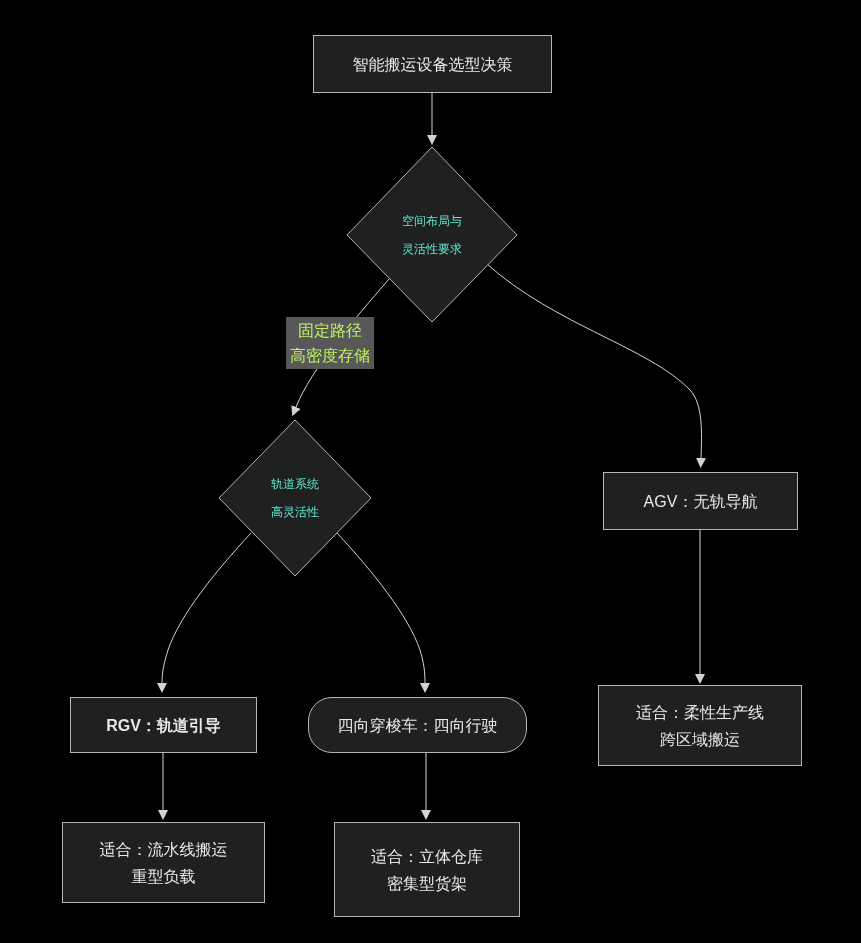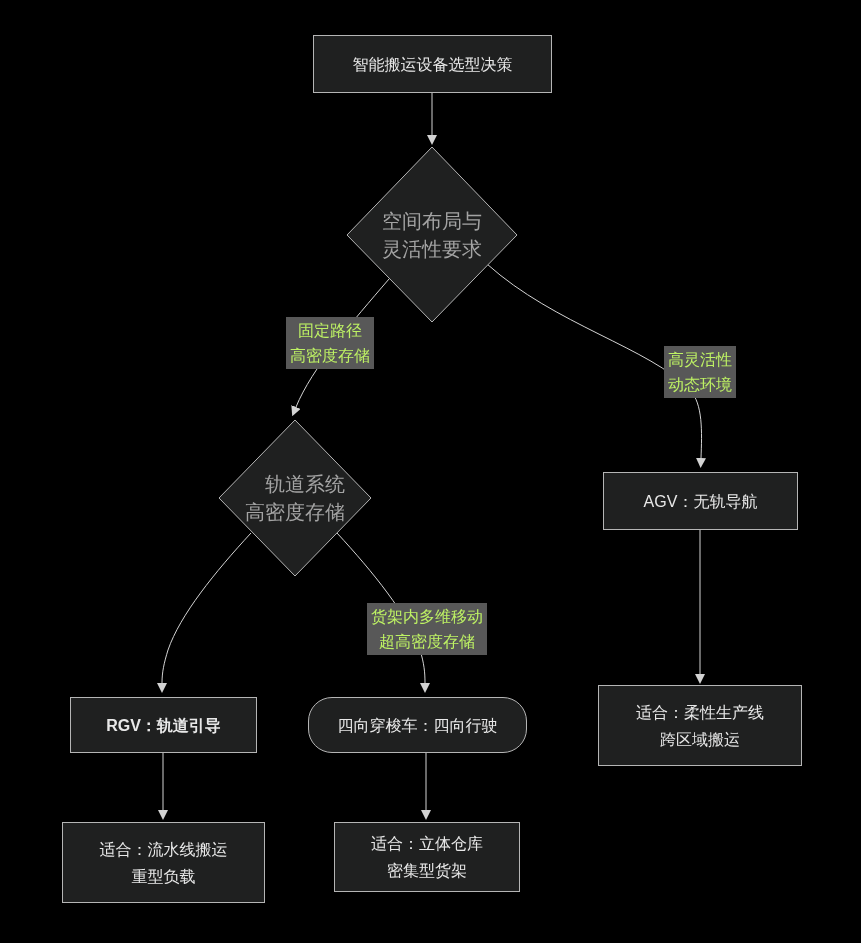--- a/index.html
+++ b/index.html
@@ -41,24 +41,24 @@
     line-height: 27px;
     display: flex;
     align-items: center;
     justify-content: center;
     text-align: center;
     white-space: pre-line;
   }
   .diamond-label {
     position: absolute;
     transform: translate(-50%, -50%);
-    color: #a3a3a3;
-    font-size: 20px;
+    color: #5eead4;
+    font-size: 12px;
     line-height: 28px;
-    text-align: right;
+    text-align: left;
     white-space: pre-line;
   }
   .edge-label {
     position: absolute;
     transform: translate(-50%, -50%);
     background: #585858;
     color: #bef264;
     font-size: 16px;
     line-height: 25px;
     padding: 1px 4px;
@@ -87,42 +87,38 @@
     <path class="edge" d="M163,753 L163,810" marker-end="url(#arrow)"></path>
     <path class="edge" d="M426,753 L426,810" marker-end="url(#arrow)"></path>
 
     <polygon class="shape" points="432,147 517,235 432,322 347,235"></polygon>
     <polygon class="shape" points="295,420 371,498 295,576 219,498"></polygon>
   </svg>
 
   <div class="diamond-label" style="left:432px; top:235px;">空间布局与
 灵活性要求</div>
   <div class="diamond-label" style="left:295px; top:498px;">轨道系统
-高密度存储</div>
+高灵活性</div>
 
   <div class="node" style="left:313px; top:35px; width:239px; height:58px;">智能搬运设备选型决策</div>
 
   <div class="node" style="left:603px; top:472px; width:195px; height:58px;">AGV：无轨导航</div>
 
   <div class="node" style="left:70px; top:697px; width:187px; height:56px;font-weight:bold;">RGV：轨道引导</div>
 
   <div class="node" style="left:308px; top:697px; width:219px; height:56px;border-radius:24px;">四向穿梭车：四向行驶</div>
 
   <div class="node" style="left:598px; top:685px; width:204px; height:81px;">适合：柔性生产线
 跨区域搬运</div>
 
   <div class="node" style="left:62px; top:822px; width:203px; height:81px;">适合：流水线搬运
 重型负载</div>
 
-  <div class="node" style="left:334px; top:822px; width:186px; height:70px;">适合：立体仓库
+  <div class="node" style="left:334px; top:822px; width:186px; height:95px;">适合：立体仓库
 密集型货架</div>
 
   <div class="edge-label" style="left:330px; top:343px;">固定路径
 高密度存储</div>
 
-  <div class="edge-label" style="left:700px; top:372px;">高灵活性
-动态环境</div>
 
 
-  <div class="edge-label" style="left:427px; top:629px;">货架内多维移动
-超高密度存储</div>
 
 </div>
 
 </body></html>

